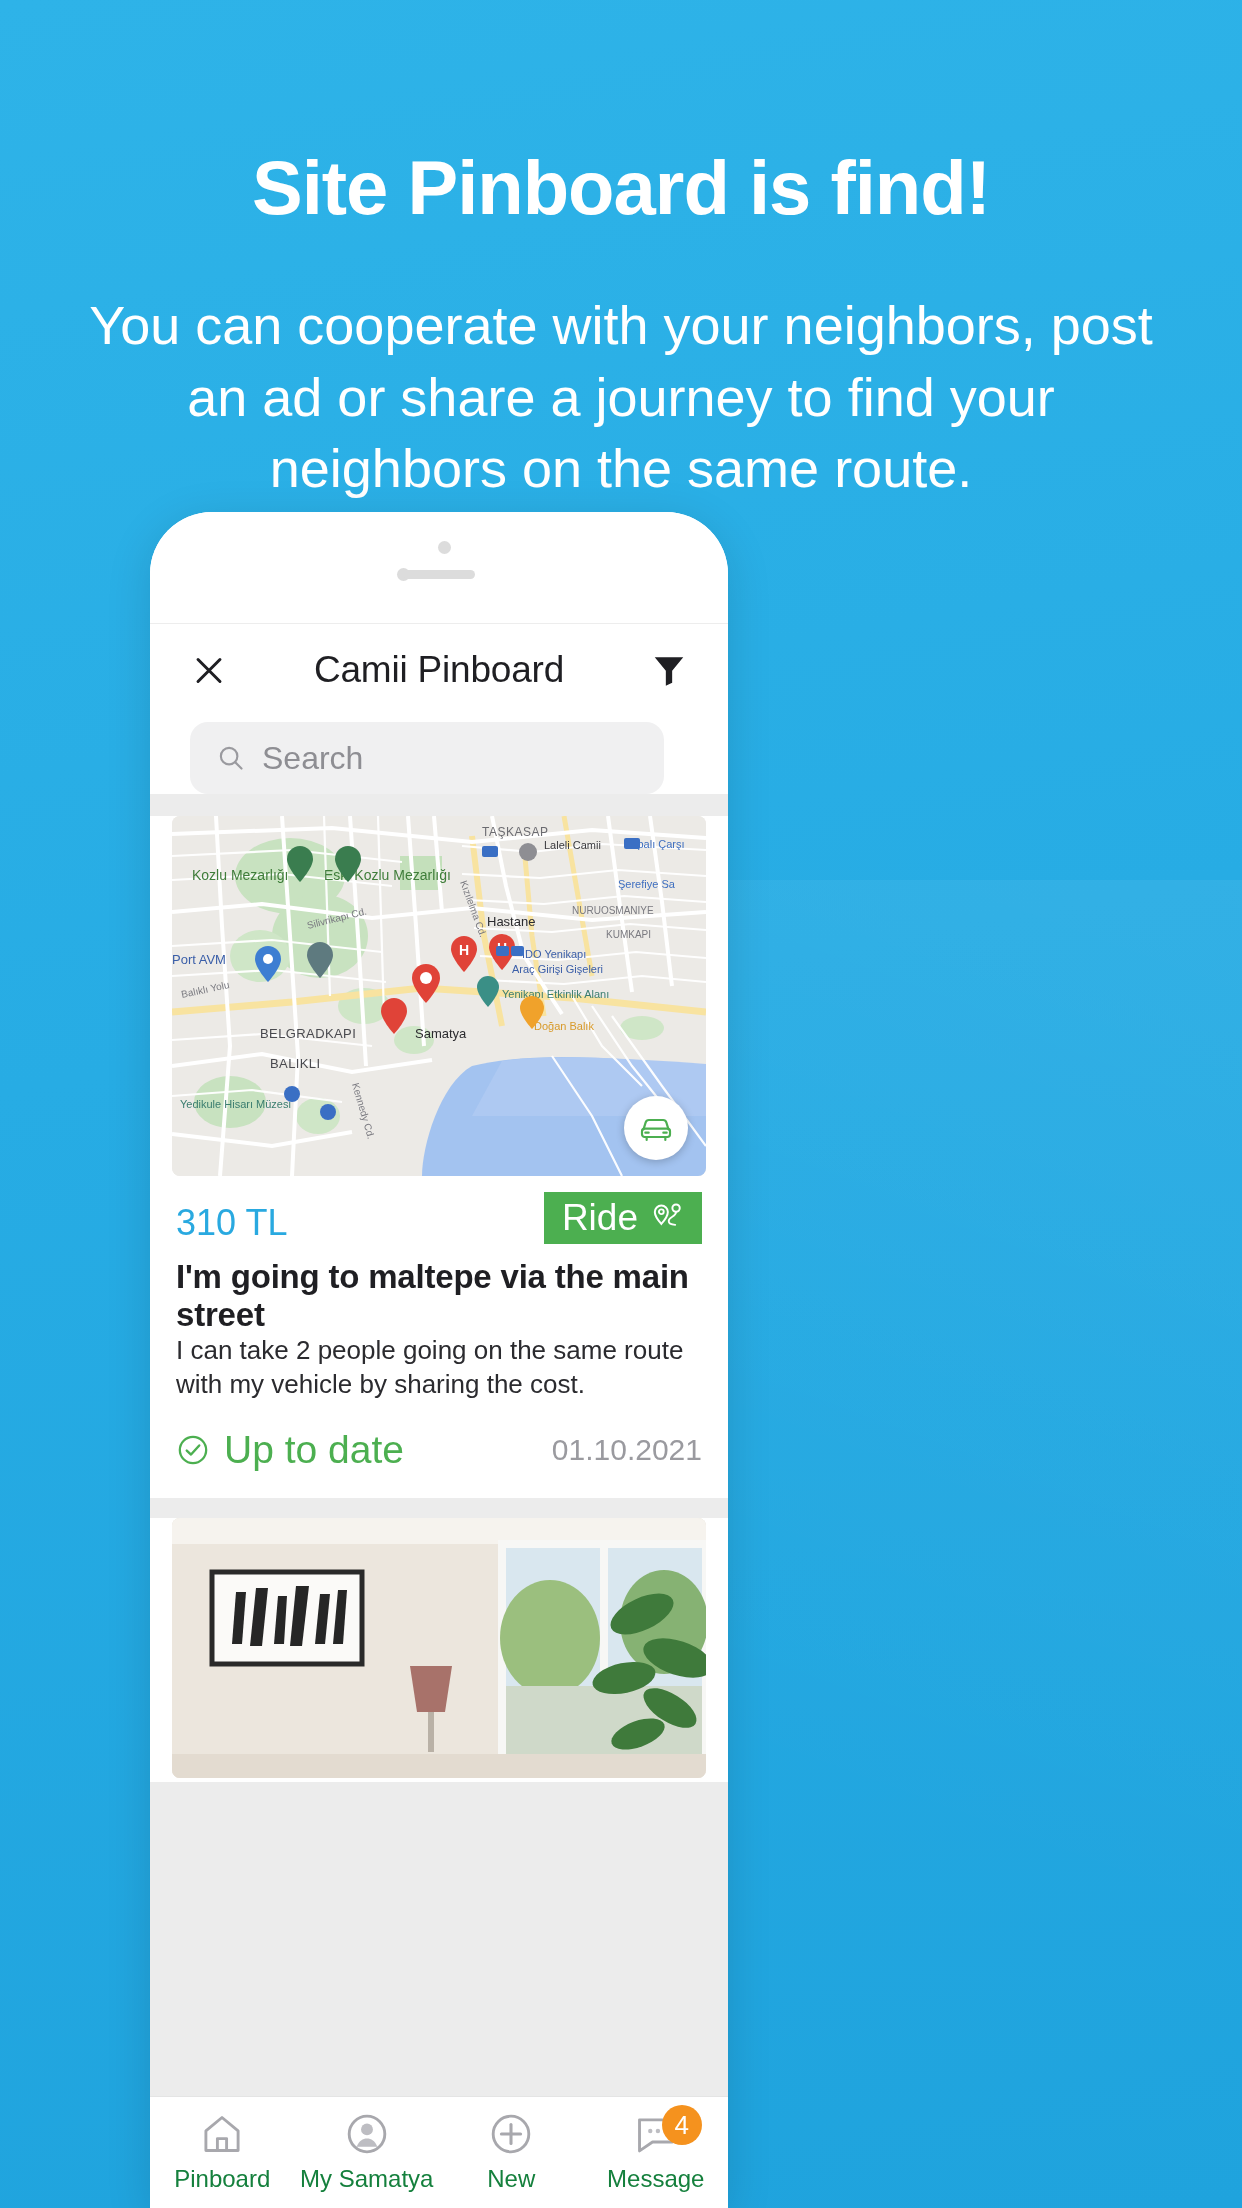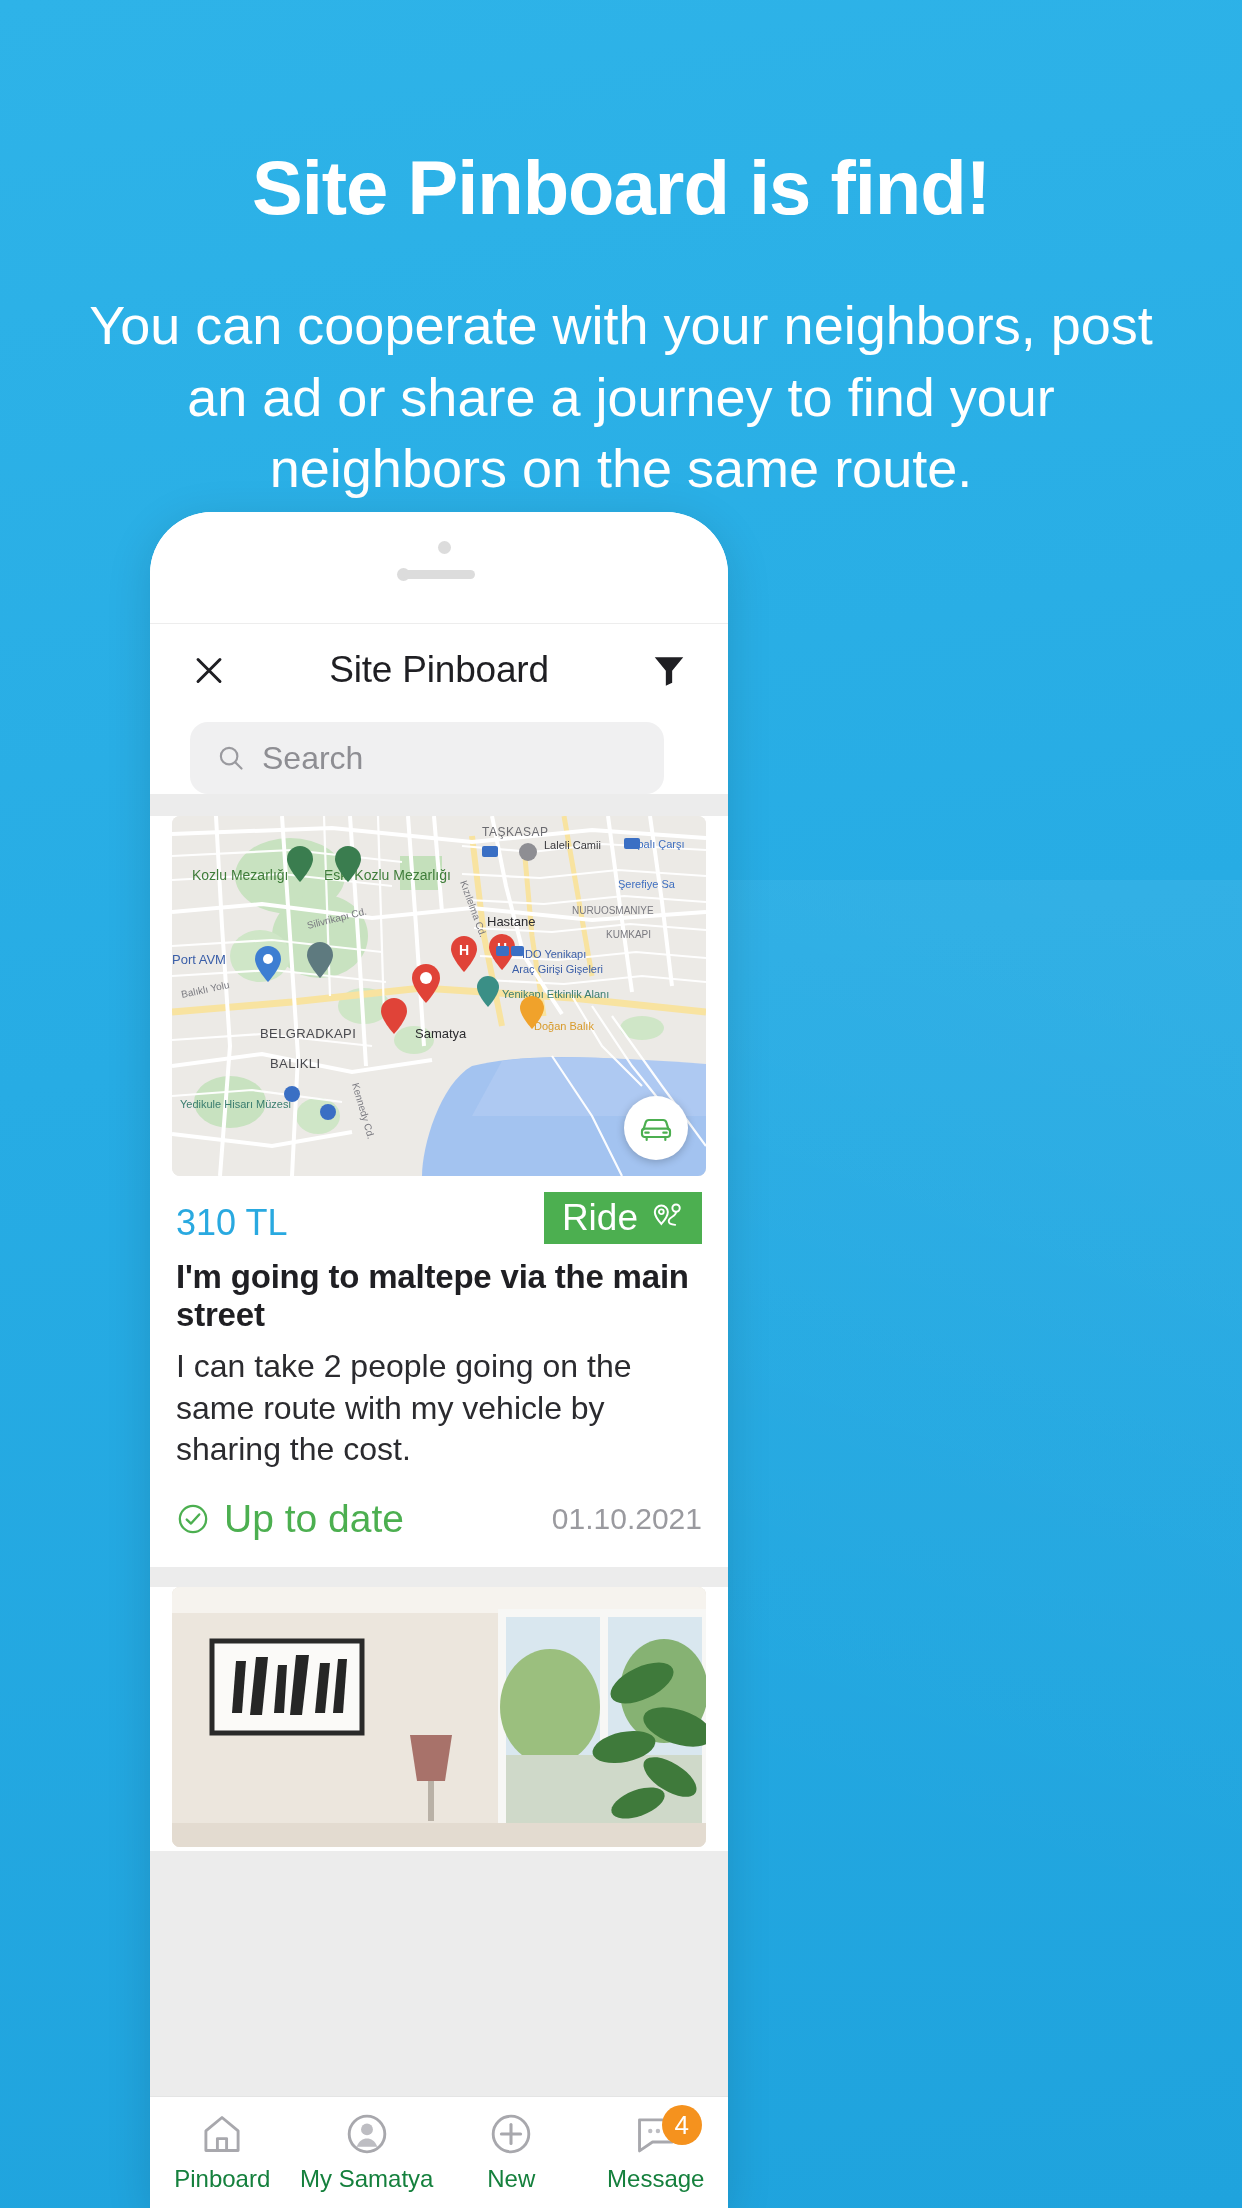--- a/index.html
+++ b/index.html
@@ -127,22 +127,21 @@
     height: 52px; display: inline-flex; align-items: center; gap: 12px;
     padding: 0 18px; font-size: 37px;
   }
   .ride-pin { width: 34px; height: 34px; display:block; }
 
   .card-title {
     margin-top: 14px;
     font-size: 33px; font-weight: 700; color: #1f1f23; letter-spacing: -0.2px;
   }
   .card-desc {
-    margin-top: 12px;
-    font-size: 32px; line-height: 1.3; color: #2b2b2f; font-weight: 400;
+    font-size: 26px; line-height: 1.3; color: #2b2b2f; font-weight: 400;
   }
   .meta-row {
     margin-top: 26px; display: flex; align-items: center; justify-content: space-between;
     padding-bottom: 22px;
   }
   .status { display: flex; align-items: center; gap: 14px; }
   .check-ic { width: 34px; height: 34px; display: block; }
   .status-txt { font-size: 39px; color: #4caf50; }
   .date-txt { font-size: 30px; color: #9a9a9f; }
 
@@ -188,21 +187,21 @@
   <div class="phone-top">
     <div class="sensor"></div>
     <div class="cam"></div>
     <div class="speaker"></div>
   </div>
 
   <div class="screen">
 
     <div class="app-header">
       <div class="close-icon"></div>
-      <div class="app-title">Site Pinboard</div>
+      <div class="app-title">Camii Pinboard</div>
       <svg class="filter-icon" viewBox="0 0 24 24">
         <path d="M3 4h18l-7 8.5V20l-4 2v-9.5z" fill="#1f1f23"></path>
       </svg>
     </div>
 
     <div class="search-wrap">
       <div class="search-box">
         <svg class="search-ic" viewBox="0 0 24 24">
           <circle cx="10.5" cy="10.5" r="6.6" fill="none" stroke="#9a9a9f" stroke-width="1.7"></circle>
           <line x1="15.3" y1="15.3" x2="20.4" y2="20.4" stroke="#9a9a9f" stroke-width="1.7" stroke-linecap="round"></line>

